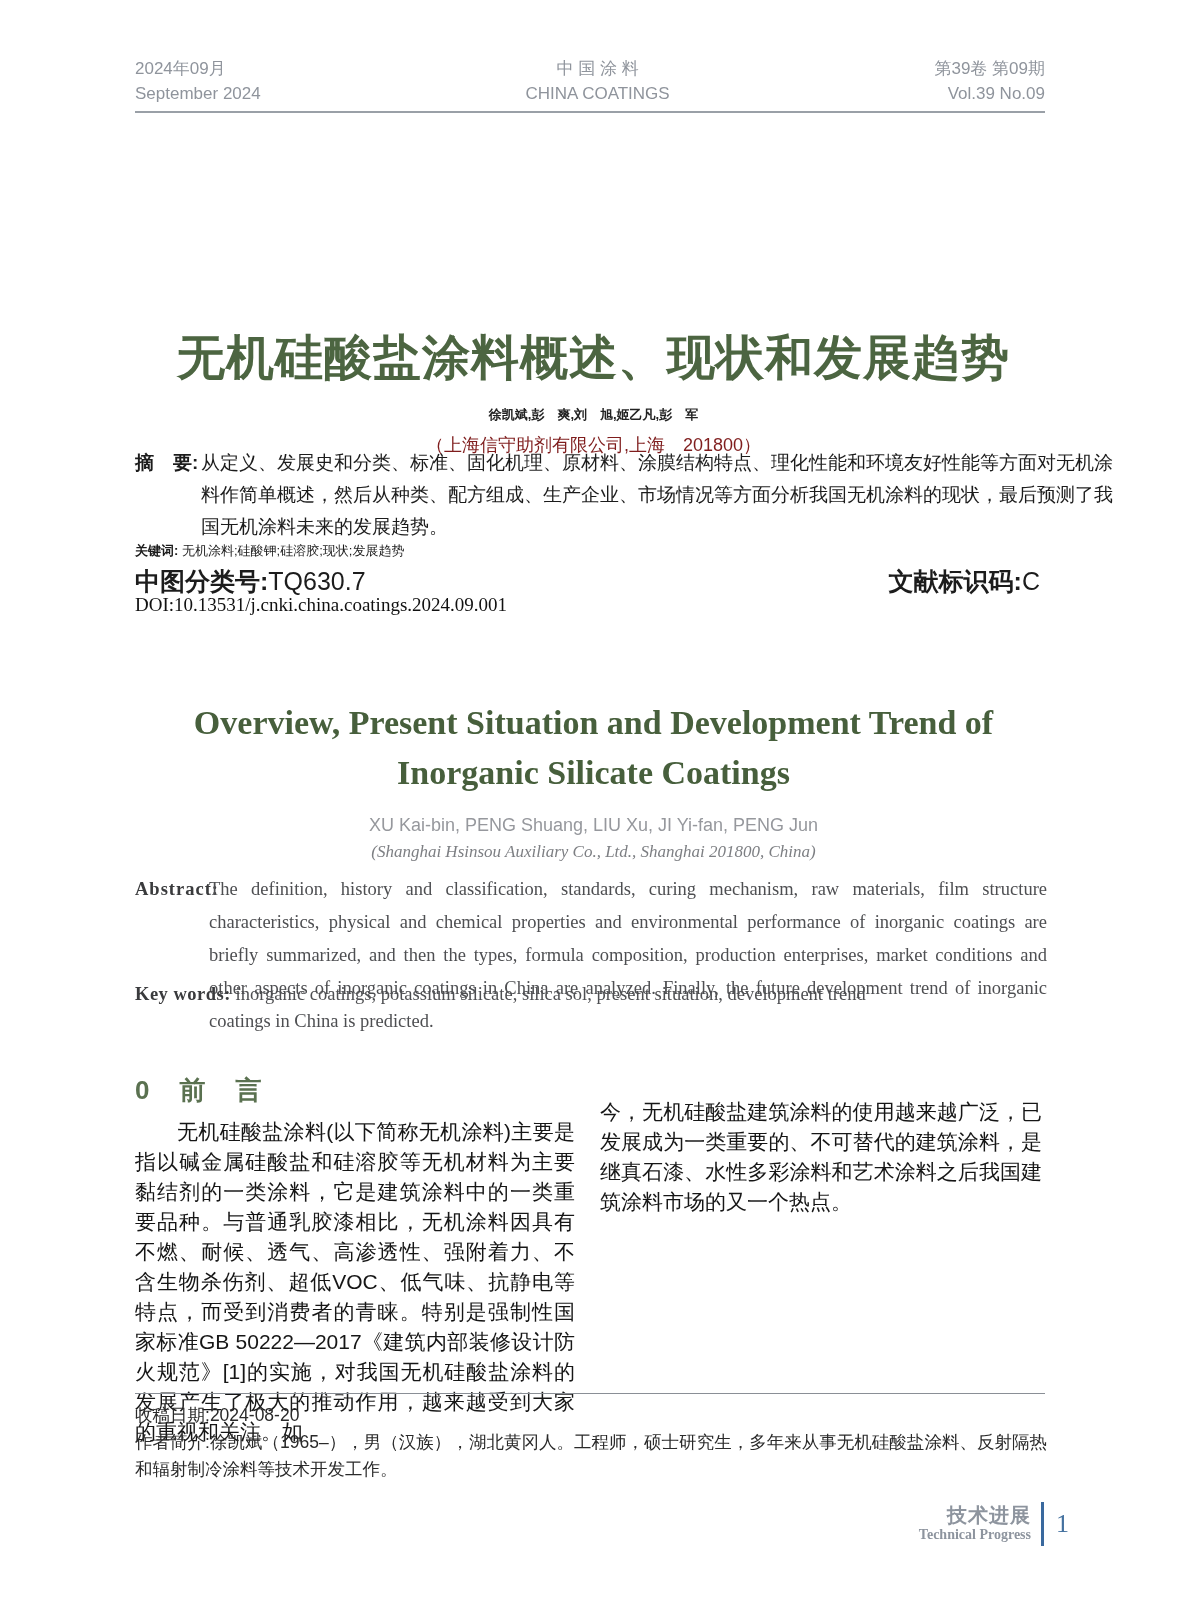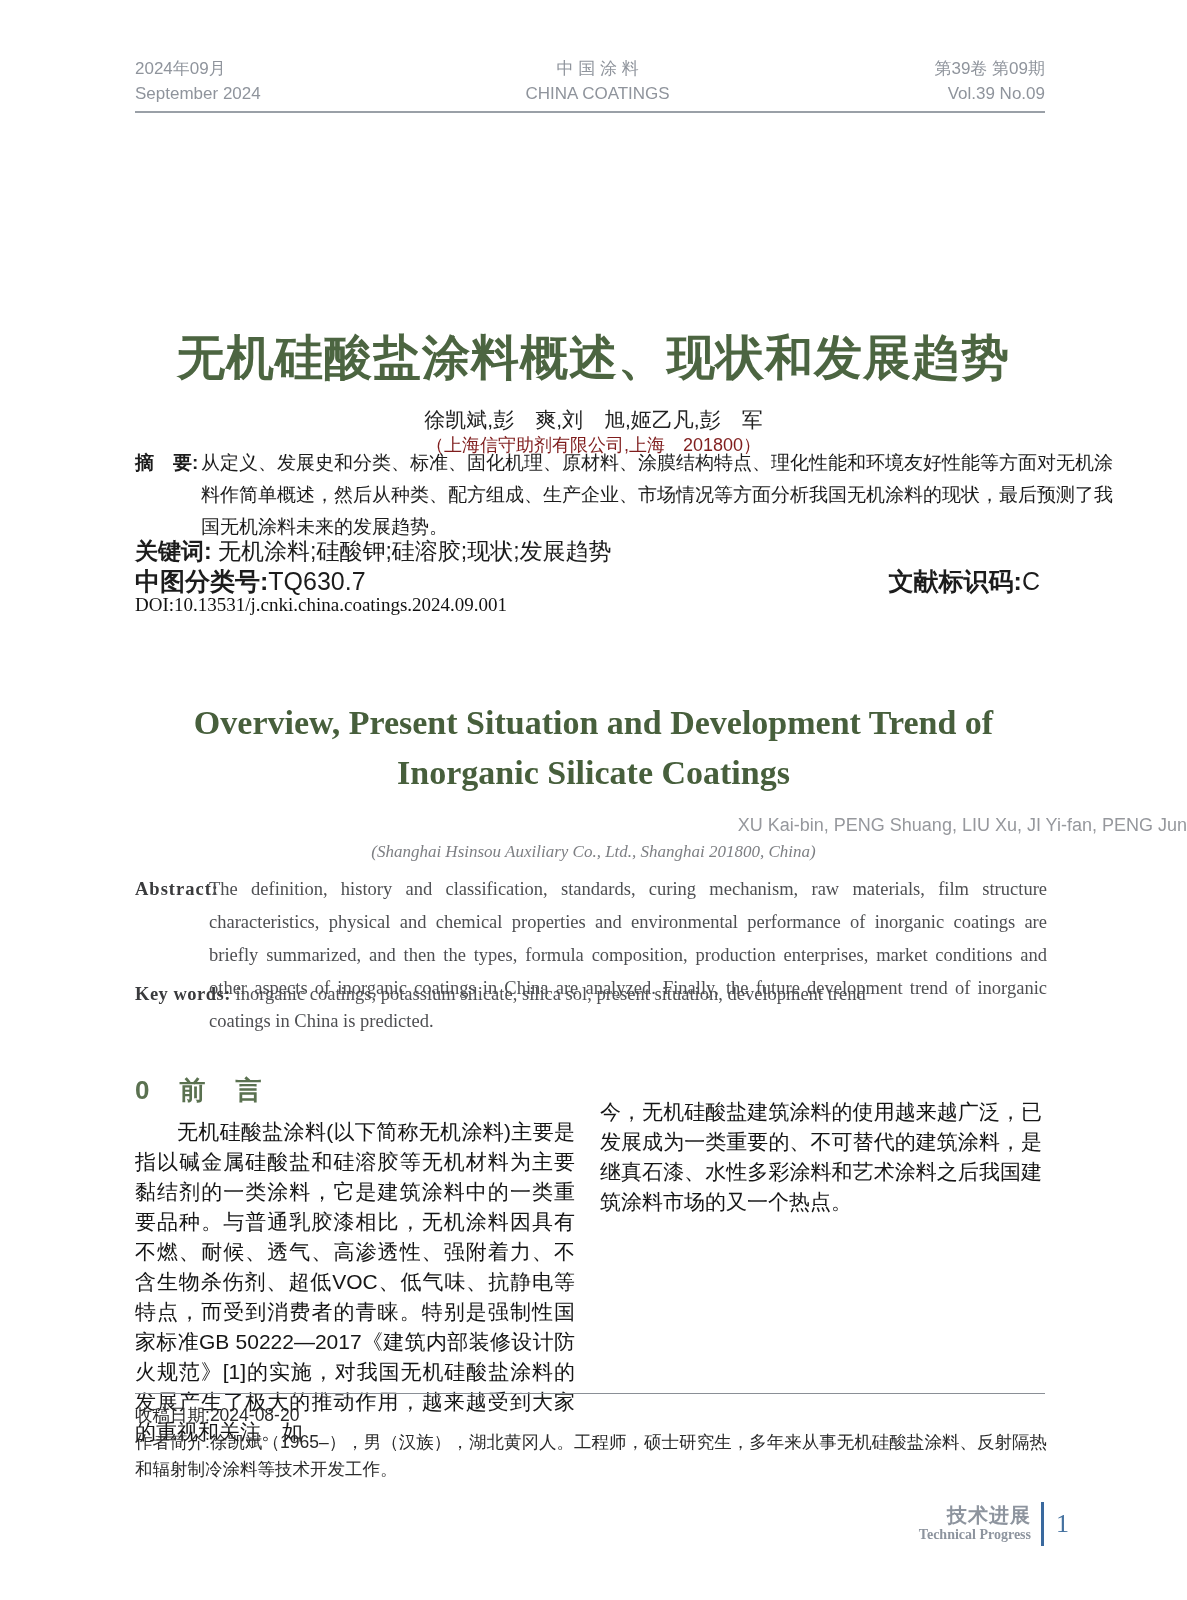--- a/index.html
+++ b/index.html
@@ -23,44 +23,44 @@
   .rh-right{text-align:right;}
   .head-rule{left:135px; top:111px; width:910px; height:0; border-top:2px solid #9aa0a7;}
 
   
   .cn-title{
     left:0; top:326px; width:1187px; text-align:center;
     color:#4c6541; font-size:48px; font-weight:bold; letter-spacing:1px;
     font-family:"Liberation Sans","DejaVu Sans",sans-serif;
   }
   .cn-authors{left:0; top:406px; width:1187px; text-align:center;
-    font-size:21px; font-weight:normal; color:#222;}
+    font-size:13px; font-weight:bold; color:#222;}
   .cn-affiliation{left:0; top:433px; width:1187px; text-align:center;
     font-size:18px; color:#7f1d1d;}
 
   
   .hang{padding-left:66px;}
   .hang .lbl{display:inline-block; margin-left:-66px; width:66px; font-weight:bold;}
   .cn-abstract{left:135px; top:447px; width:912px;
     font-size:19px; line-height:32px; text-align:justify; color:#1c1c1c;}
-  .cn-keywords{left:135px; top:536px; width:912px; font-size:23px; line-height:30px;}
+  .cn-keywords{left:135px; top:536px; width:912px; font-size:13px; line-height:30px;}
   .cn-keywords .lbl{font-weight:bold;}
   .meta-row{left:135px; top:565px; width:905px;
     display:flex; justify-content:space-between; font-size:25px;}
   .meta-row .lbl{font-weight:bold;}
   .doi-line{left:135px; top:594px; width:912px;
     font-family:"Liberation Serif","DejaVu Serif",serif; font-size:19px; color:#111;}
 
   
   .en-title{
     left:0; top:698px; width:1187px; text-align:center;
     font-family:"Liberation Serif","DejaVu Serif",serif;
     color:#475f3c; font-size:34px; font-weight:bold; line-height:50px;
   }
-  .en-authors{left:0; top:815px; width:1187px; text-align:right;
+  .en-authors{left:0; top:815px; width:1187px; text-align:center;
     color:#96989d; font-size:18px;}
   .en-affiliation{left:0; top:842px; width:1187px; text-align:center;
     font-family:"Liberation Serif","DejaVu Serif",serif; font-style:italic;
     color:#7d7f83; font-size:17px;}
 
   
   .en-abstract{
     left:135px; top:873px; width:912px;
     font-family:"Liberation Serif","DejaVu Serif",serif;
     color:#4e4f52; font-size:18.5px; line-height:33px; text-align:justify;

